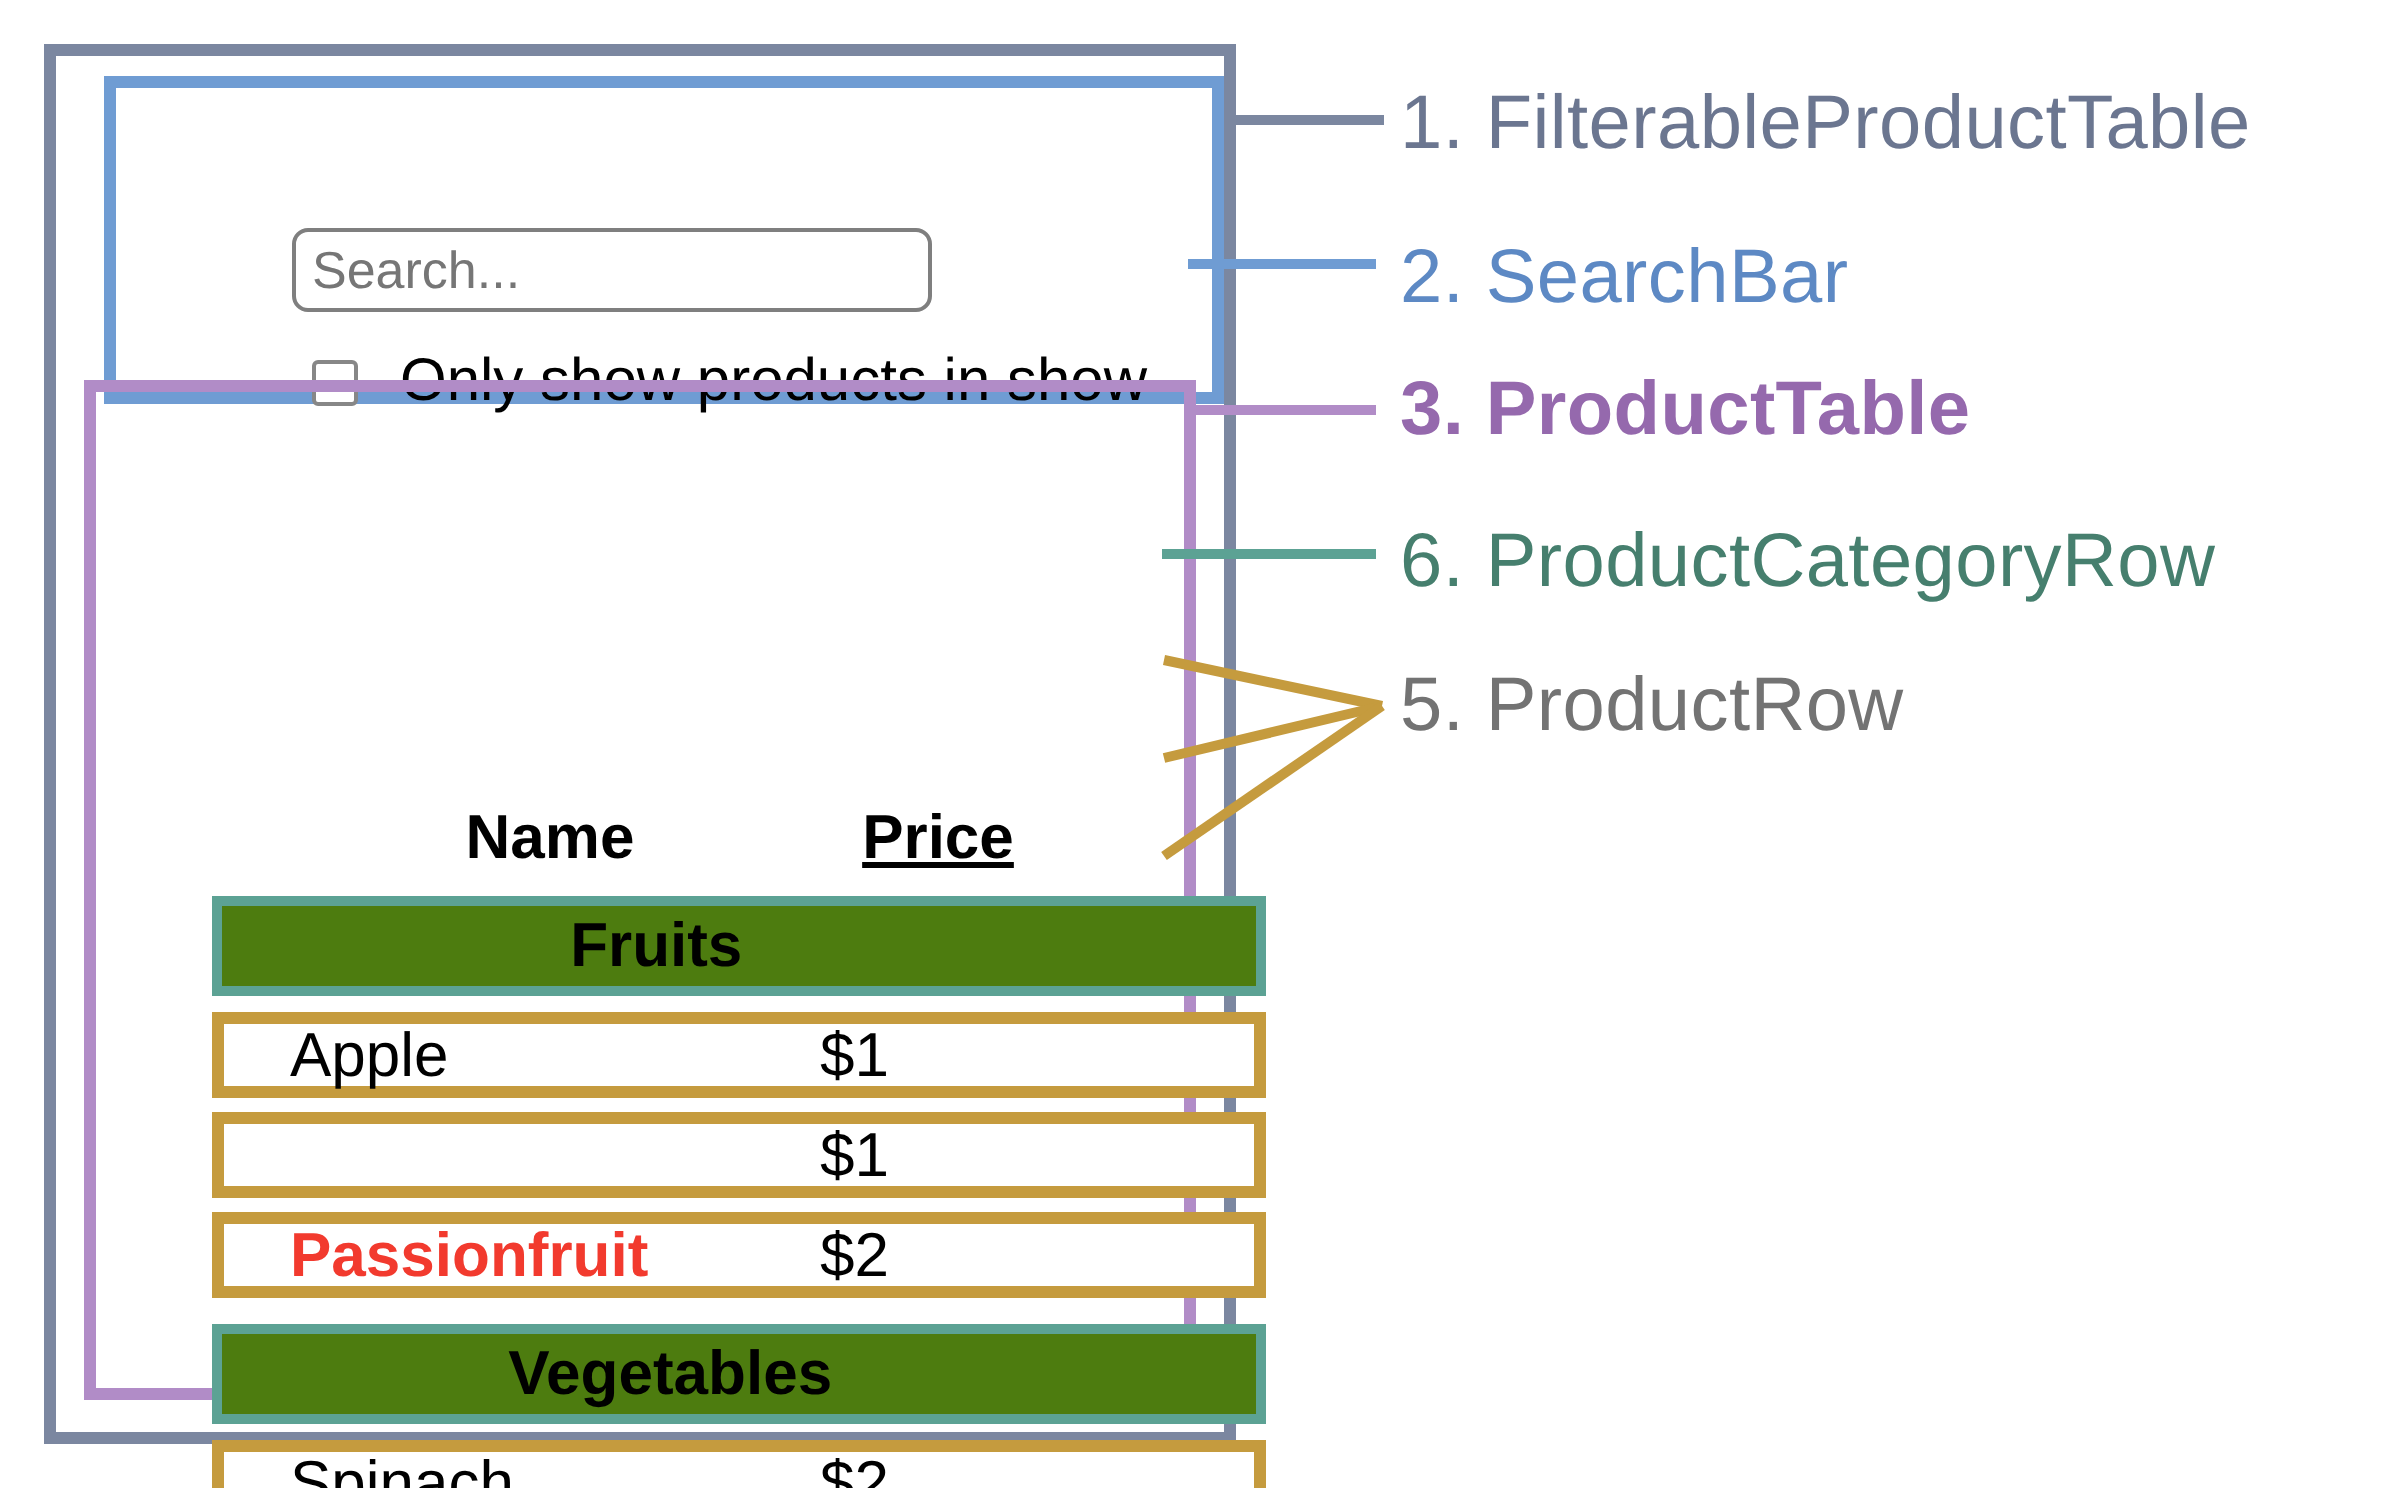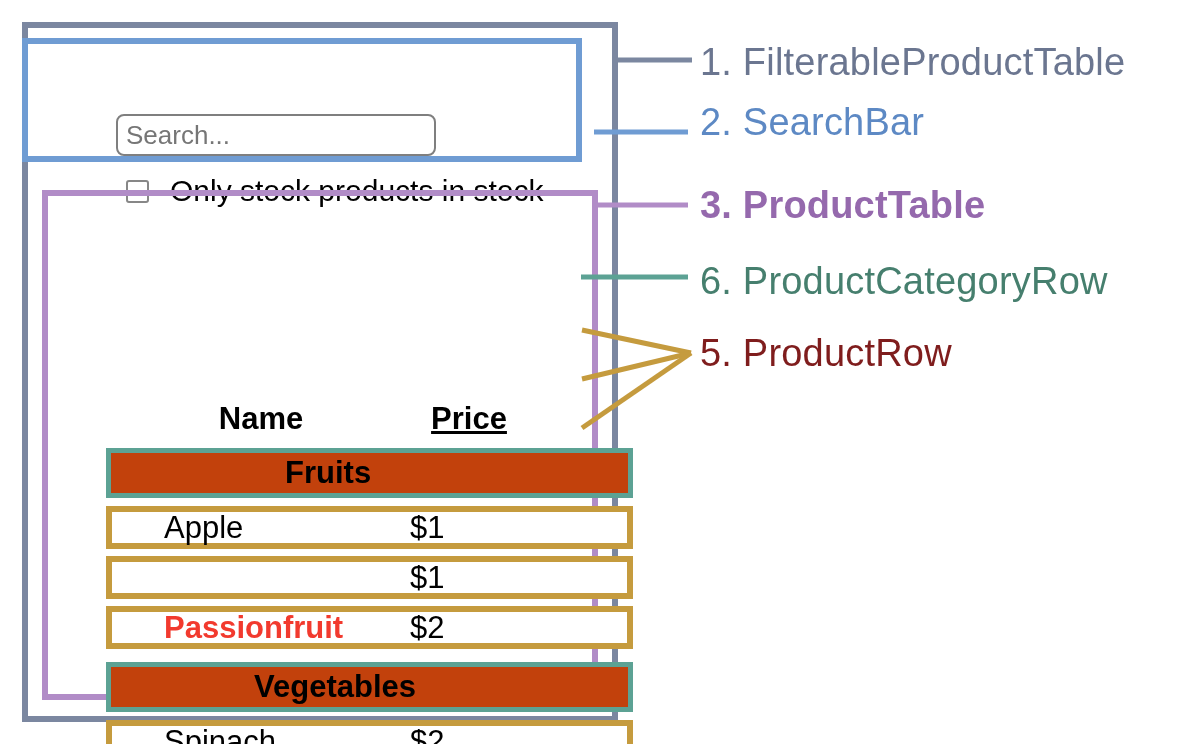--- a/index.html
+++ b/index.html
@@ -3,85 +3,85 @@
 <meta charset="utf-8">
 <style>
   html,body{margin:0;padding:0;background:#ffffff;}
   .canvas{
     position:relative;width:1200px;height:744px;background:#ffffff;
     font-family:"Liberation Sans",sans-serif;overflow:hidden;
   }
   
   .box{position:absolute;box-sizing:border-box;background:transparent;}
   .outer-box{left:22px;top:22px;width:596px;height:700px;border:6px solid var(--c-slate);}
-  .searchbar-box{left:22px;top:38px;width:560px;height:124px;border:6px solid var(--c-blue);}
+  .searchbar-box{left:52px;top:38px;width:560px;height:164px;border:6px solid var(--c-blue);}
   .product-box{left:42px;top:190px;width:556px;height:510px;border:6px solid var(--c-purple);}
 
   
   .search-input{
     position:absolute;left:88px;top:70px;width:320px;height:42px;box-sizing:border-box;
     border:2px solid #7f7f7f;border-radius:8px;font-family:"Liberation Sans",sans-serif;
     font-size:26px;color:#444;padding:0 8px;background:#fff;outline:none;
   }
   .search-input::placeholder{color:#767676;opacity:1;}
   .checkbox-row{position:absolute;left:98px;top:130px;display:flex;align-items:center;}
   .checkbox{
     display:inline-block;width:23px;height:23px;box-sizing:border-box;
     border:2px solid #878787;border-radius:3px;background:#fff;cursor:pointer;
   }
   .checkbox-label{margin-left:21px;font-size:30px;color:#000;white-space:nowrap;}
 
   
   .table-header{position:absolute;left:48px;top:205px;width:544px;height:36px;}
   .th{position:absolute;top:0;transform:translateX(-50%);font-size:31px;font-weight:bold;color:#000;}
-  .th-name{left:165px;}
+  .th-name{left:179px;}
   .th-price{left:373px;text-decoration:underline;}
   .sections{position:absolute;left:58px;top:252px;width:527px;}
   .category-row{
     box-sizing:border-box;height:50px;border:5px solid var(--c-teal);
-    margin-bottom:8px;display:flex;align-items:center;background:#c2410c;
+    margin-bottom:8px;display:flex;align-items:center;background:#4d7c0f;
   }
   .category-row + .product-row{margin-top:0;}
   .category-row:not(:first-child){margin-top:13px;padding-left:12px;}
   .category-label{width:84%;text-align:center;font-size:31px;font-weight:bold;color:#000;}
   .product-row{
     position:relative;box-sizing:border-box;height:43px;border:6px solid var(--c-gold);
     margin-bottom:7px;display:flex;align-items:center;background:#fff;
   }
-  .row-name{padding-left:52px;font-size:31px;color:#000;white-space:nowrap;}
+  .row-name{padding-left:33px;font-size:31px;color:#000;white-space:nowrap;}
   .row-name.out-of-stock{color:var(--c-red);font-weight:bold;}
   .row-price{position:absolute;left:298px;font-size:31px;color:#000;}
 
   
   .connectors{position:absolute;left:0;top:0;width:1200px;height:744px;pointer-events:none;}
 
   
   .labels{position:absolute;left:0;top:0;width:1200px;height:644px;pointer-events:none;}
   .label{
     position:absolute;left:700px;font-size:38px;font-weight:500;
     line-height:46px;white-space:nowrap;letter-spacing:0.2px;
   }
   .label-1{top:39px;}
-  .label-2{top:99px;}
+  .label-2{top:116px;}
   .label-3{top:182px;}
   .label-4{top:258px;}
   .label-5{top:330px;}
 </style>
 </head>
 <body>
 
 <div class="canvas">
 
   <div class="box outer-box"></div>
 
   <div class="box searchbar-box">
     <input class="search-input" type="text" placeholder="Search..." style="">
     <div class="checkbox-row">
       <span class="checkbox"></span>
-      <span class="checkbox-label">Only stock products in stock</span>
+      <span class="checkbox-label">Only show products in show</span>
     </div>
   </div>
 
   <div class="box product-box">
     <div class="table-header">
       <span class="th th-name">Name</span>
       <span class="th th-price">Price</span>
     </div>
     <div class="sections">
         <div class="category-row">
@@ -116,16 +116,16 @@
     <line x1="582" y1="330" x2="691" y2="353" stroke-width="5" style="stroke:var(--c-gold)"></line>
     <line x1="582" y1="379" x2="691" y2="353" stroke-width="5" style="stroke:var(--c-gold)"></line>
     <line x1="582" y1="428" x2="691" y2="353" stroke-width="5" style="stroke:var(--c-gold)"></line>
   </svg>
 
   <div class="labels">
       <div class="label label-1" style="color: rgb(107, 118, 144);">1. FilterableProductTable</div>
       <div class="label label-2" style="color: rgb(93, 137, 196);">2. SearchBar</div>
       <div class="label label-3" style="color: rgb(149, 105, 173); font-weight: bold;">3. ProductTable</div>
       <div class="label label-4" style="color: rgb(70, 127, 110);">6. ProductCategoryRow</div>
-      <div class="label label-5" style="color: #7f1d1d;">5. ProductRow</div>
+      <div class="label label-5" style="color: #737373;">5. ProductRow</div>
     </div>
 
 </div>
 
 </body></html>

